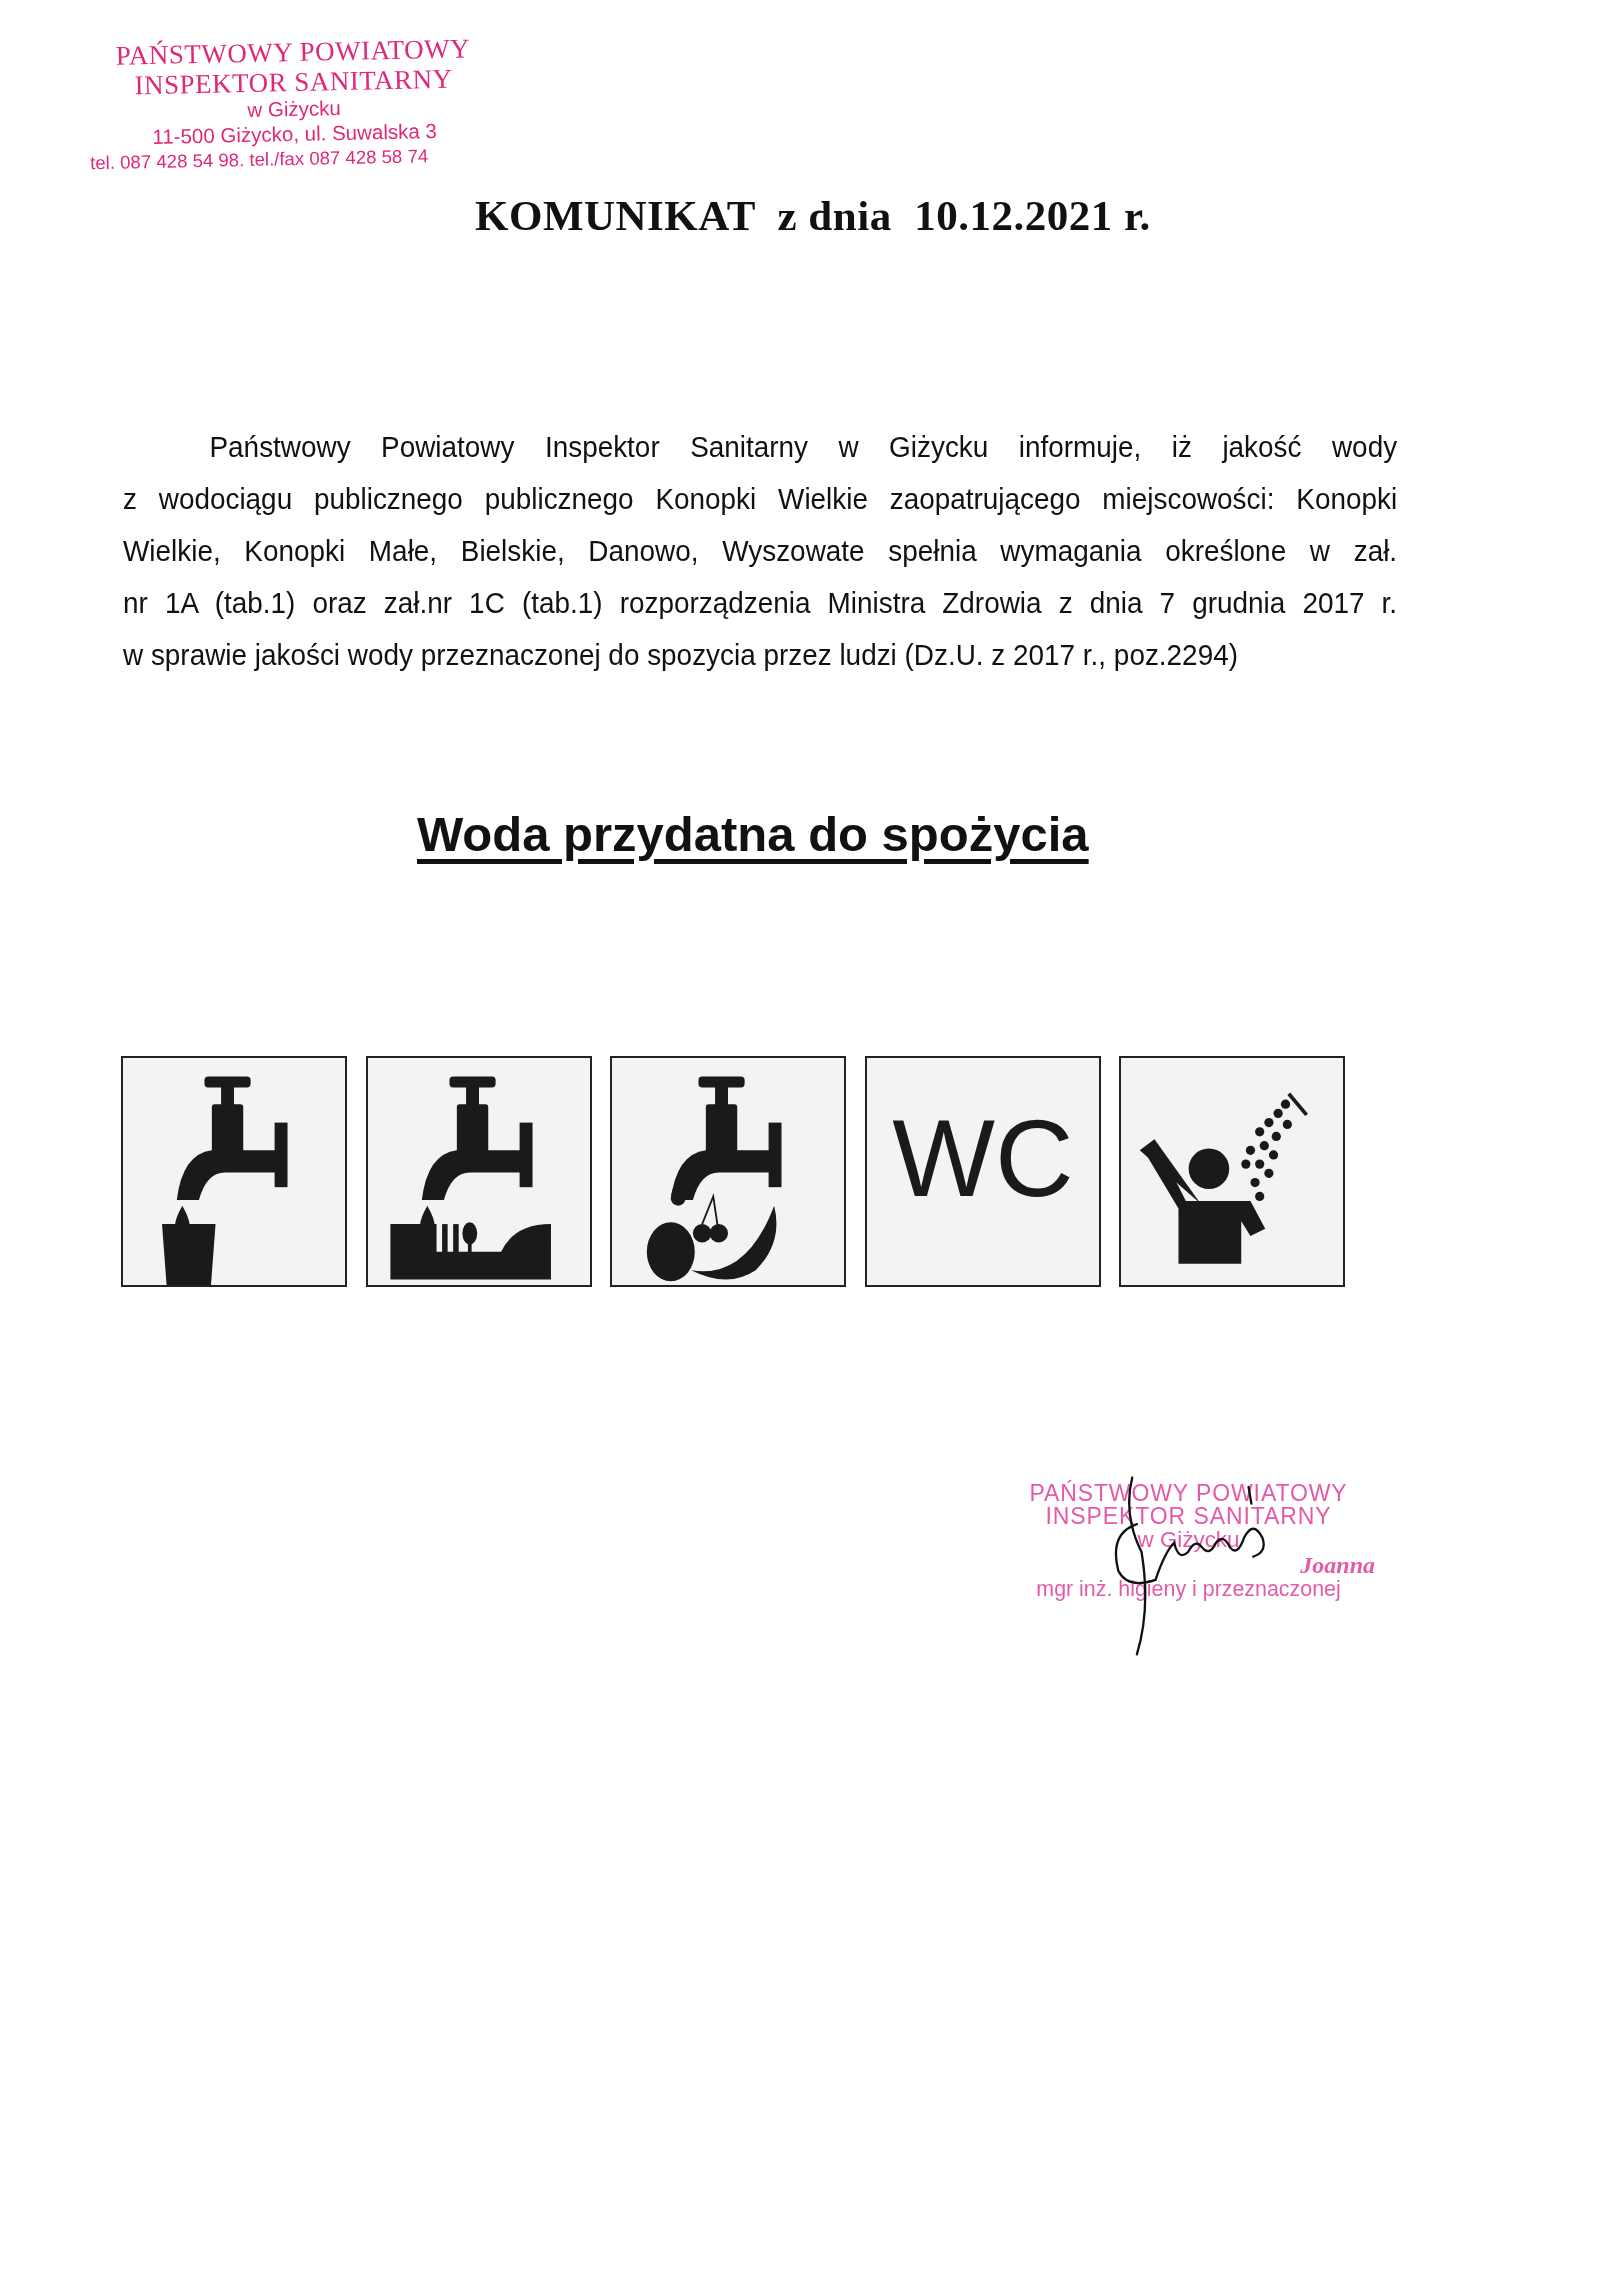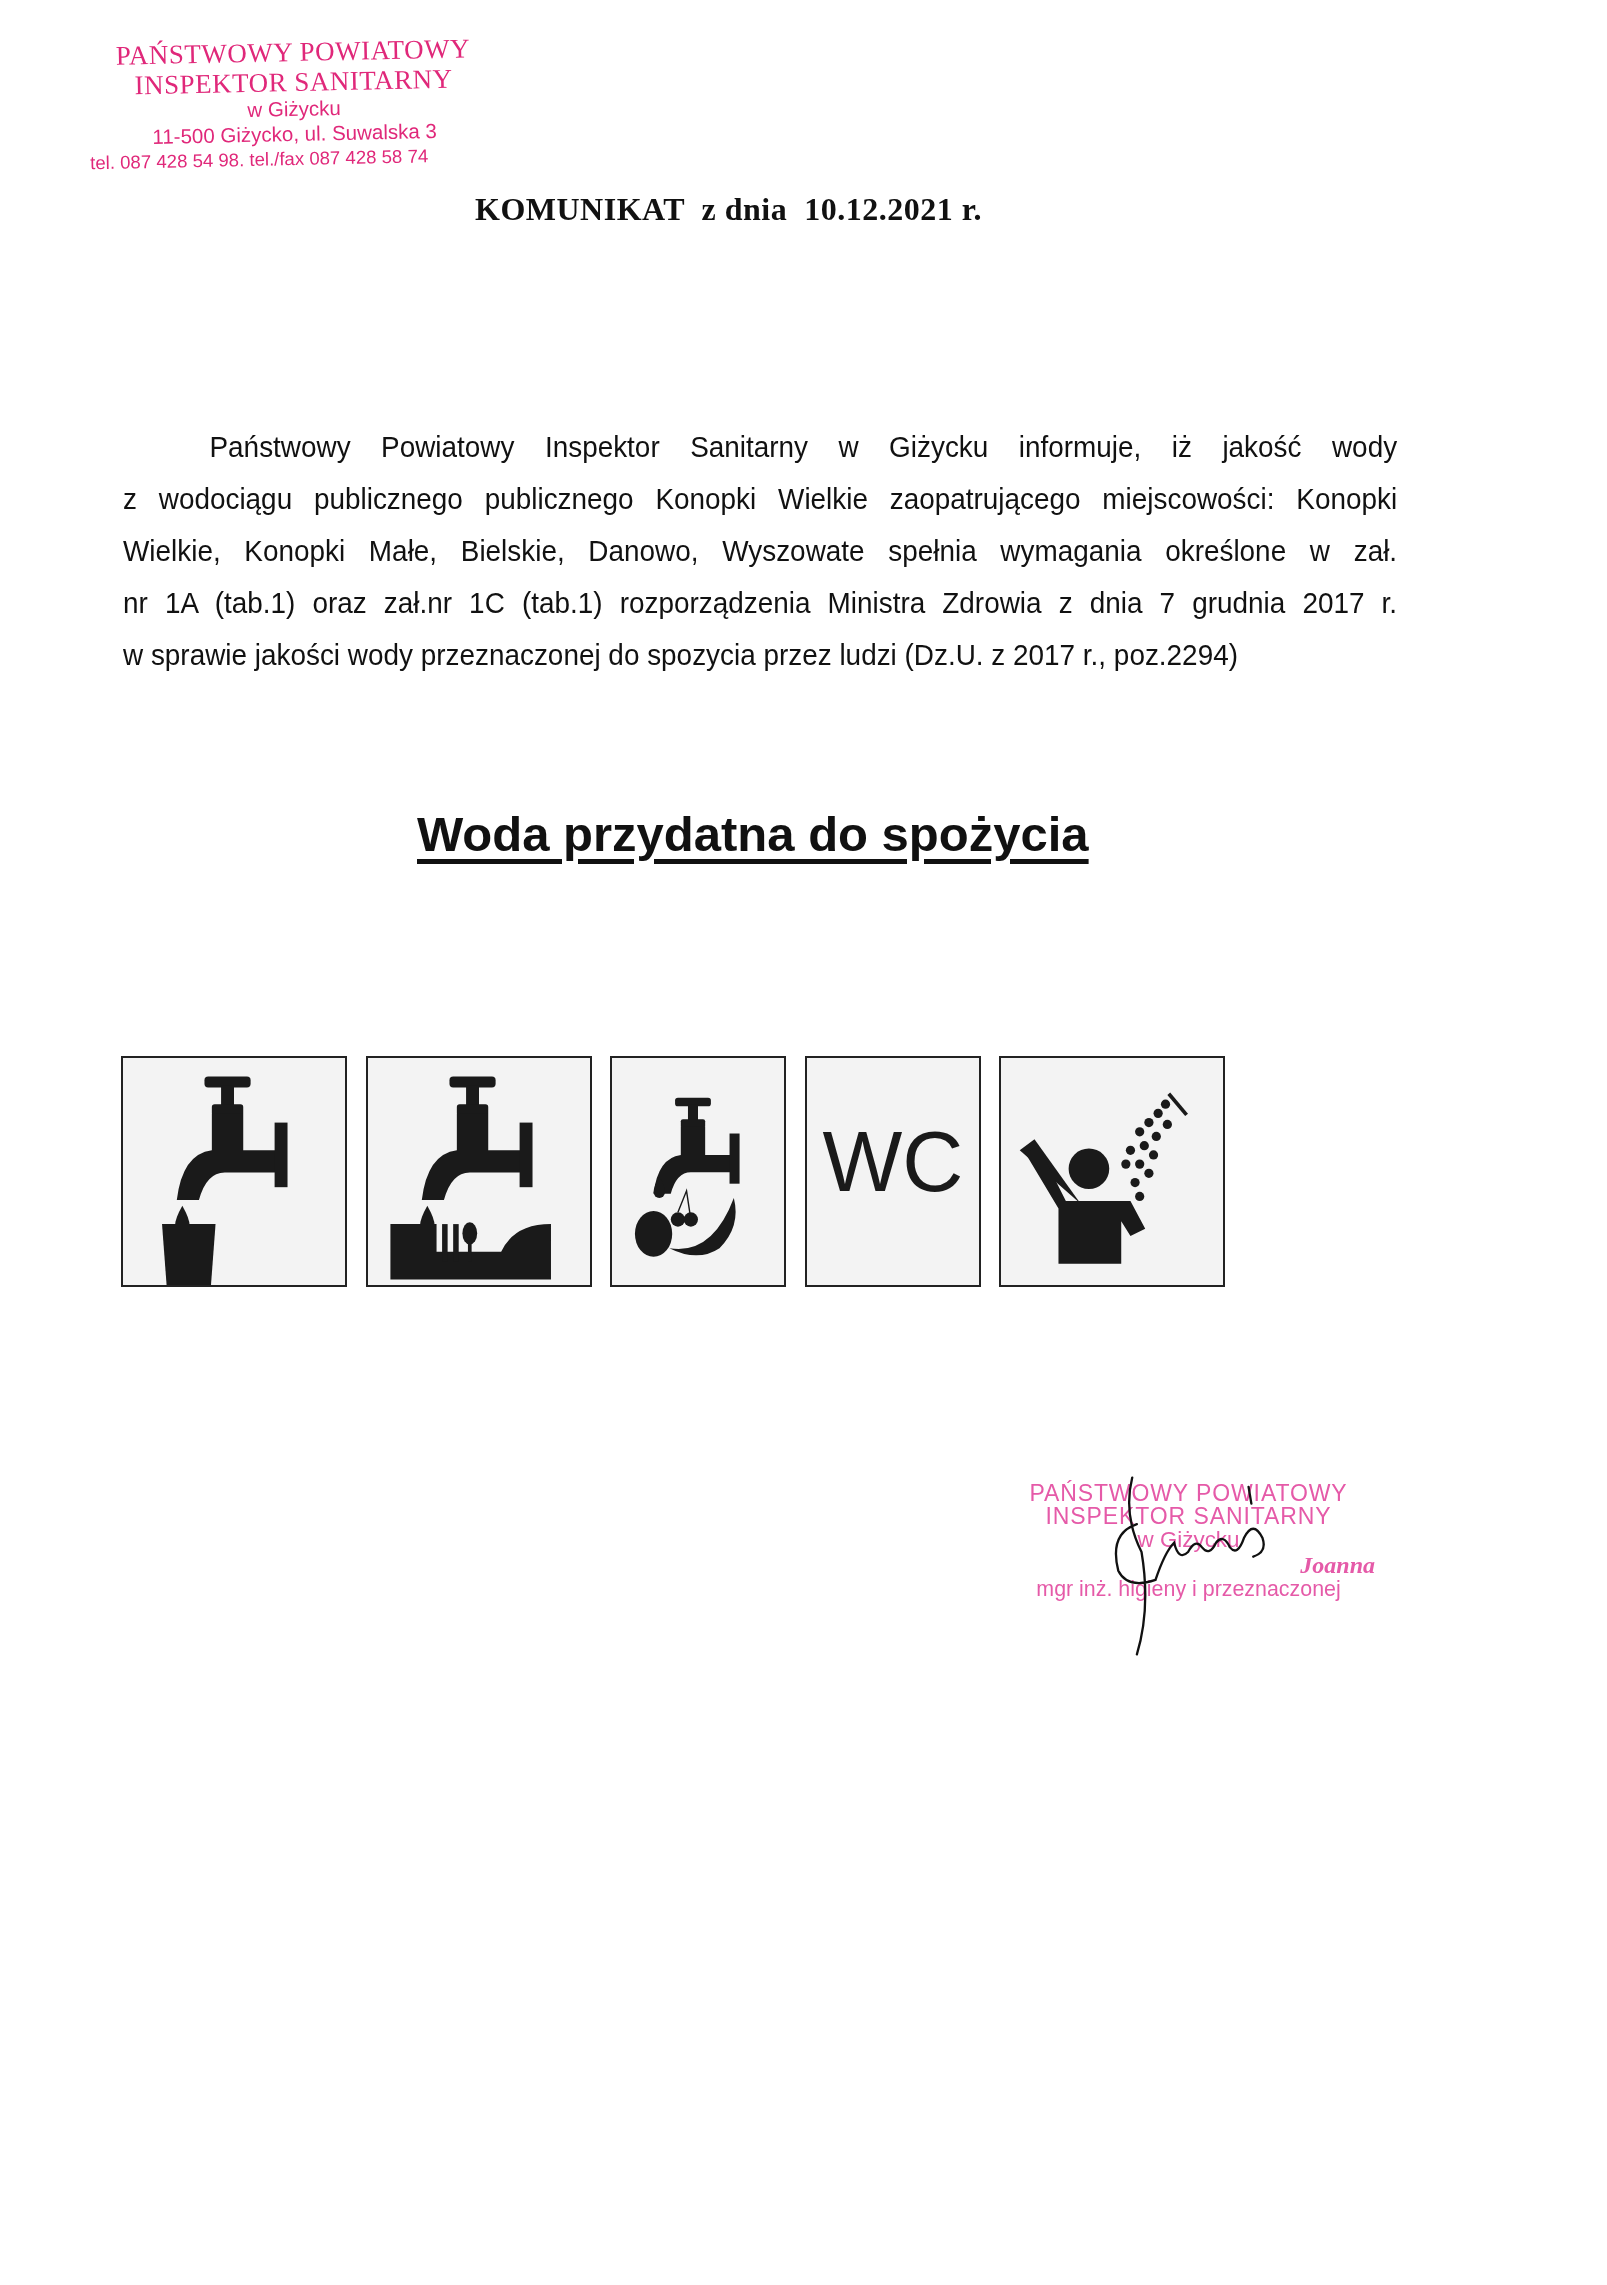--- a/index.html
+++ b/index.html
@@ -2,30 +2,30 @@
 <html style="font-size:15px"><head>
 <meta charset="utf-8">
 <style>
   html, body { margin:0; padding:0; background:#ffffff; }
   body { width:1607px; height:2286px; position:relative; overflow:hidden; font-family:"Liberation Sans", sans-serif; color:#111; }
   .stamp-top { position:absolute; left:89px; top:37px; width:410px; color:#e0287a; text-align:center; transform:rotate(-1.2deg); }
   .stamp-top .l1, .stamp-top .l2 { font-family:"Liberation Serif", serif; font-size:27px; line-height:30px; letter-spacing:0.5px; }
   .stamp-top .l3 { font-size:20.5px; line-height:24px; }
   .stamp-top .l4 { font-size:20.5px; line-height:26px; }
   .stamp-top .l5 { font-size:18.6px; line-height:24px; text-align:left; }
-  .title { position:absolute; left:475px; top:191px; font-family:"Liberation Serif", serif; font-weight:bold; font-size:32px; letter-spacing:0.5px; white-space:pre; }
+  .title { position:absolute; left:475px; top:191px; font-family:"Liberation Serif", serif; font-weight:bold; font-size:43px; letter-spacing:0.5px; white-space:pre; }
   .body-text { position:absolute; left:123px; top:421px; width:1370px; font-size:30px; line-height:52px; transform:scaleX(0.93); transform-origin:left top; }
   .body-text p { margin:0; text-align:justify; text-align-last:justify; white-space:nowrap; }
   .body-text p.last { text-align-last:left; }
   .body-text p.indent { padding-left:93px; }
   .headline { position:absolute; left:417px; top:806px; font-size:49px; font-weight:bold; text-decoration:underline; text-decoration-thickness:4.7px; text-underline-offset:7.5px; }
   .icons { position:absolute; left:121px; top:1056px; display:flex; gap:18.6px; }
   .icon-box { width:226px; height:231px; border:2.8px solid #222; background:#f3f3f3; display:flex; align-items:center; justify-content:center; box-sizing:border-box; }
   .icon-box svg { width:100%; height:100%; }
-  .icon-box.narrow { width:176px;justify-content:center; }
+  .icon-box.narrow { width:236px;justify-content:center; }
   .stamp-bottom { position:absolute; left:1002px; top:1482px; width:373px; color:#e55aa8; text-align:center; }
   .stamp-bottom .s1, .stamp-bottom .s2 { font-size:23px; line-height:23px; letter-spacing:0.9px; }
   .stamp-bottom .s3 { font-size:22.4px; line-height:24px; }
   .stamp-bottom .s4 { font-family:"Liberation Serif", serif; font-style:italic; font-weight:bold; font-size:24px; line-height:26px; text-align:right; padding-left:65px; }
   .stamp-bottom .s5 { font-size:21.4px; line-height:22.4px; }
   .signature { position:absolute; left:1095px; top:1468px; width:242px; height:196px; }
 </style>
 </head>
 <body>
 

